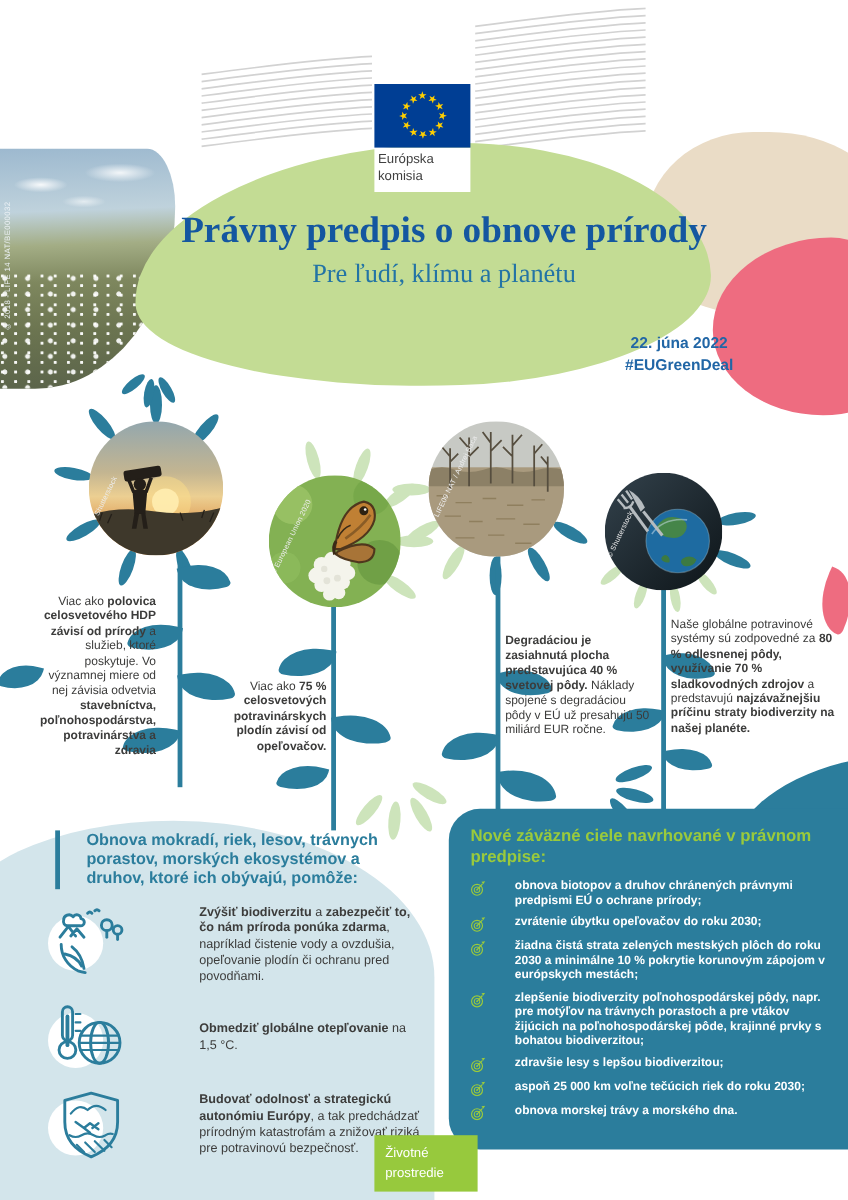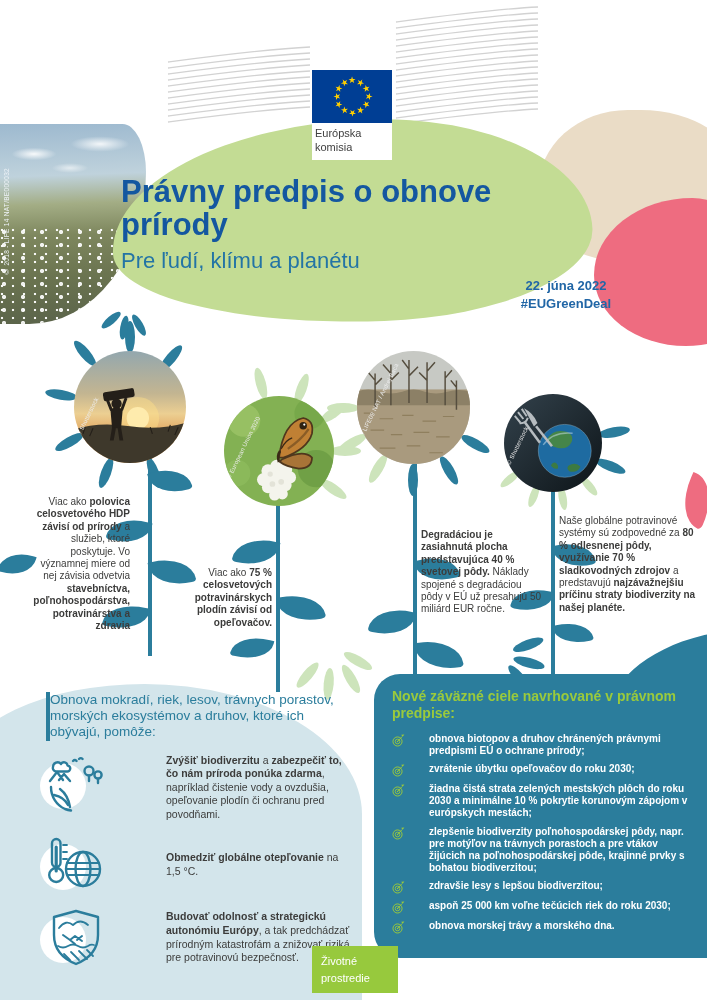--- a/index.html
+++ b/index.html
@@ -29,21 +29,21 @@
                       radial-gradient(circle 2px at 4px 4px, rgba(255,255,255,.9) 1.8px, transparent 2.4px);
      background-size:11px 8px,19px 13px;}
   .credit-vert{position:absolute;left:3px;top:168px;z-index:2;writing-mode:vertical-rl;
      transform:rotate(180deg);font-size:6.5px;letter-spacing:.3px;color:#eef3f7;}
   .leaf-bg{position:absolute;left:112px;top:120px;width:480px;height:202px;background:#c3dc94;
      border-radius:54% 46% 44% 56% / 62% 58% 42% 38%;transform:rotate(-2deg);z-index:2;}
   .beige-blob{position:absolute;left:538px;top:110px;width:200px;height:155px;background:#eadcc6;
      border-radius:48% 52% 40% 60% / 55% 45% 62% 38%;z-index:1;}
   .pink-blob{position:absolute;left:594px;top:198px;width:170px;height:148px;background:#ee6c80;
      border-radius:58% 42% 46% 54% / 52% 62% 38% 48%;z-index:2;}
-  .title-wrap{position:absolute;left:121px;top:176px;width:440px;text-align:left;z-index:4;}
+  .title-wrap{position:absolute;left:150px;top:176px;width:440px;text-align:center;z-index:4;font-family:Liberation Serif, serif;}
   .title{font-size:31px;font-weight:bold;color:#1457a0;line-height:1.06;}
   .subtitle{margin-top:6px;font-size:22px;color:#2374a5;}
   .date-wrap{position:absolute;left:492px;top:277px;width:148px;text-align:center;z-index:4;
      font-size:13px;font-weight:bold;color:#2166a6;line-height:1.35;}
   
   .stem{position:absolute;width:3.5px;background:#2b7d9c;z-index:2;}
   .lf{position:absolute;background:#2b7d9c;border-radius:0 100% 12% 100%;z-index:2;}
   .lf.flip{border-radius:100% 0 100% 12%;} .lf.pp{background:#ee6c80;}
   .burst{position:absolute;width:0;height:0;z-index:1;}
   .petal{position:absolute;left:-5px;top:-16px;width:10px;height:32px;border-radius:50%;
@@ -60,21 +60,21 @@
   #f3{left:421px;top:529px;width:124px;}
   #f4{left:559px;top:515px;width:141px;}
   
   .blob-left{position:absolute;left:-38px;top:684px;width:400px;height:320px;background:#d3e5eb;
      border-radius:210px 250px 0 0 / 100px 150px 0 0;z-index:1;}
   .box-wave{position:absolute;left:610px;top:634px;width:210px;height:110px;background:#2b7d9c;
      border-radius:50%;transform:rotate(-14deg);z-index:1;}
   .box-right{position:absolute;left:374px;top:674px;width:333px;height:284px;background:#2b7d9c;
      border-radius:26px 0 0 26px;z-index:2;}
   .benefits{position:absolute;left:46px;top:692px;width:304px;z-index:3;}
-  .b-head{border-left:4px solid #2b7d9c;padding-left:0;font-size:13.5px;font-weight:normal;
+  .b-head{border-left:4px solid #2b7d9c;padding-left:22px;font-size:13.5px;font-weight:bold;
      color:#2b7d9c;line-height:1.2;}
   .b-items{margin-top:13px;display:flex;flex-direction:column;gap:13px;}
   .b-item{display:flex;gap:12px;align-items:center;}
   .b-item.top{align-items:flex-start;}
   .b-icon{position:relative;flex:0 0 60px;height:60px;color:#2b7d9c;}
   .b-icon::before{content:"";position:absolute;left:-6px;top:9px;width:46px;height:46px;background:#fff;border-radius:50%;}
   .b-icon svg{position:relative;width:60px;height:60px;}
   .b-text{font-size:10.5px;line-height:1.3;margin-left:48px;}
   .targets{position:absolute;left:392px;top:688px;width:300px;z-index:3;}
   .t-head{font-size:14px;font-weight:bold;color:#9aca3c;line-height:1.2;}

